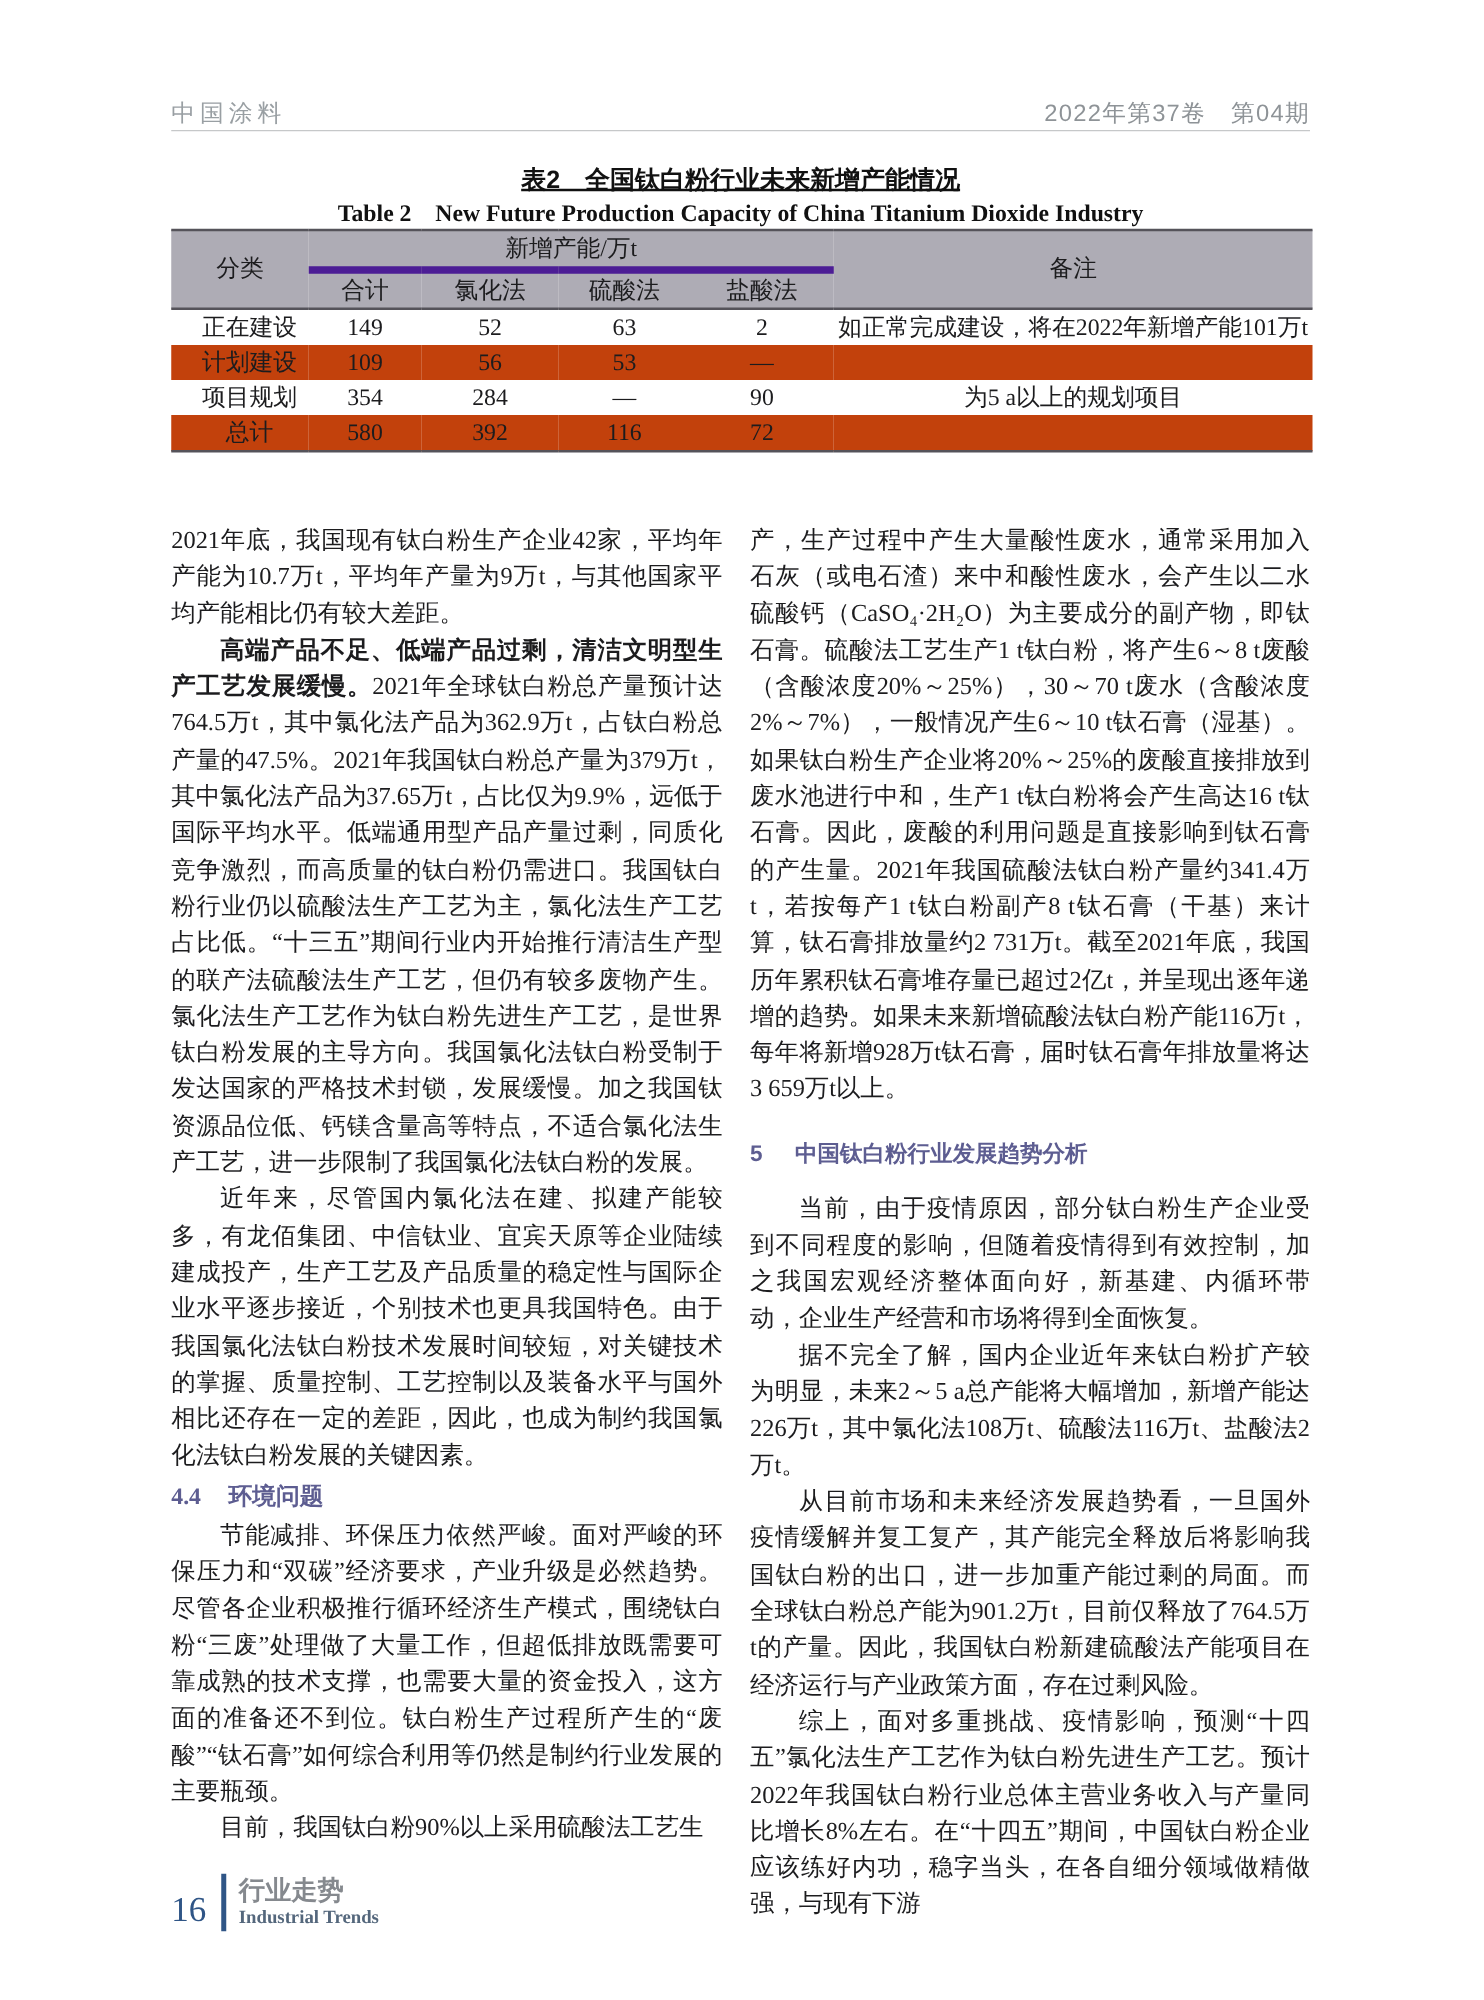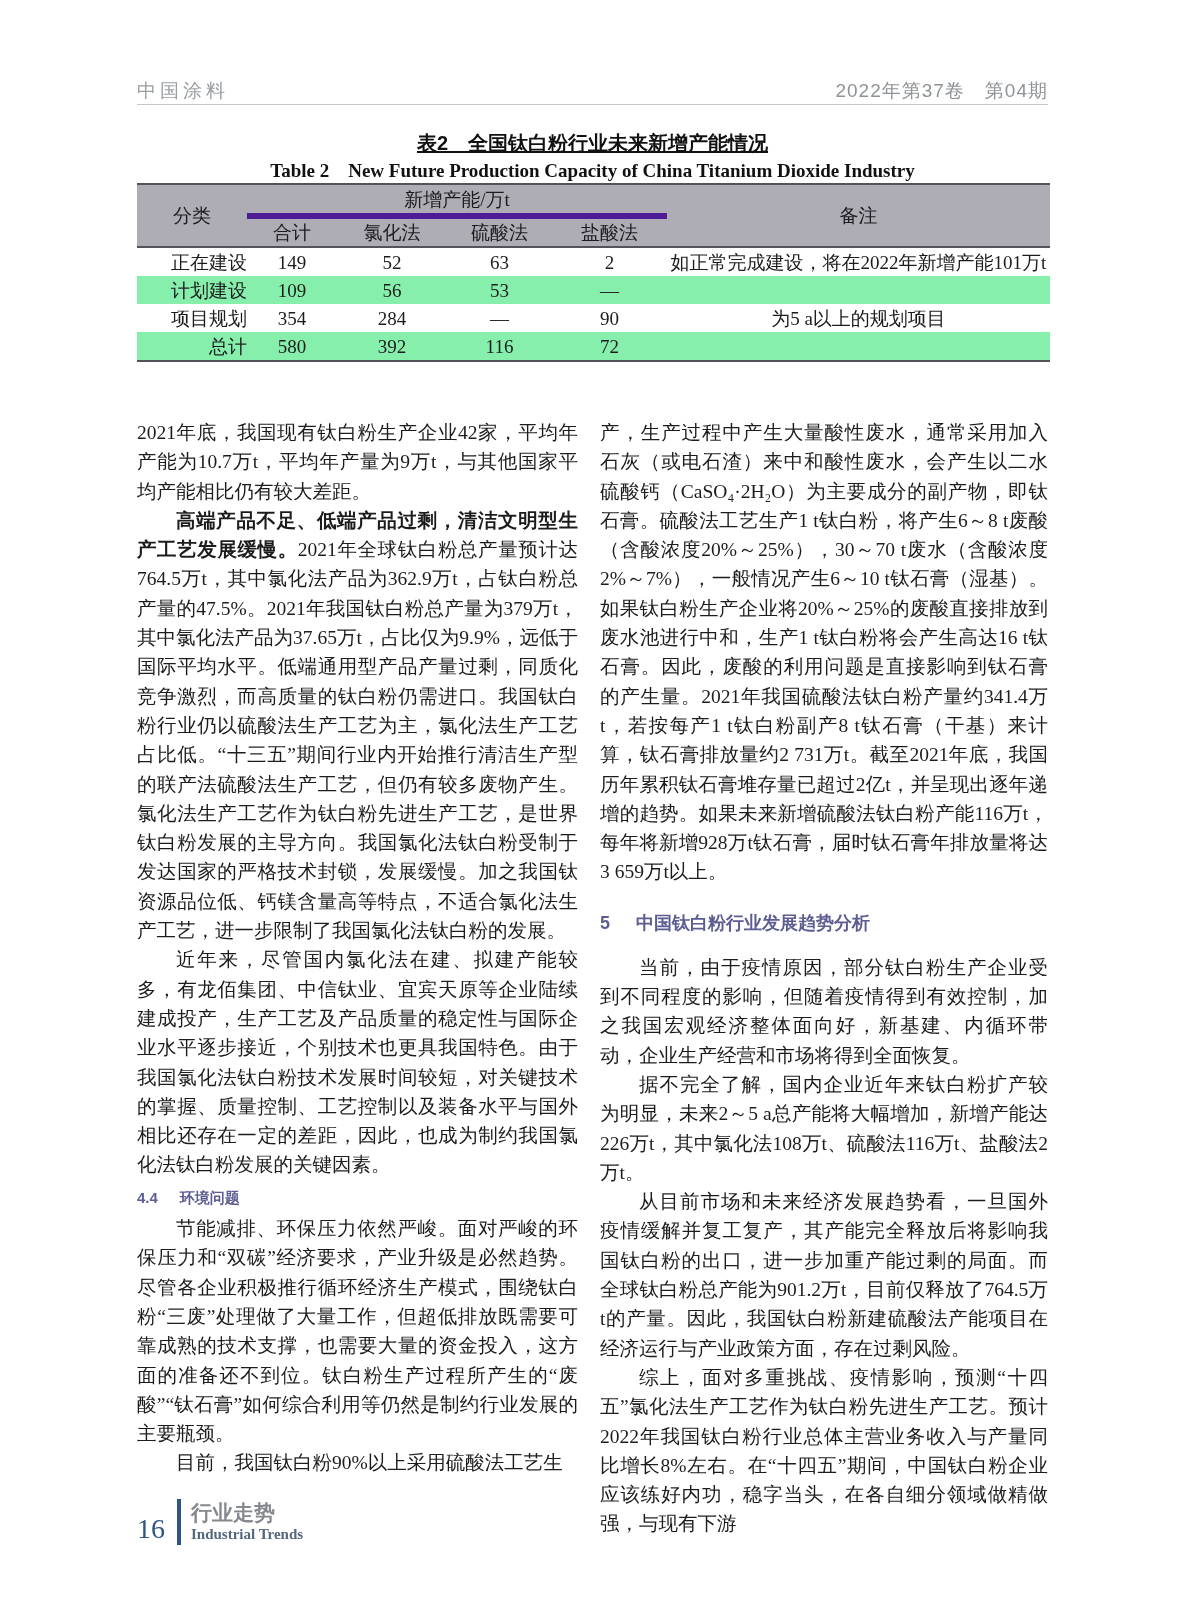--- a/index.html
+++ b/index.html
@@ -27,33 +27,33 @@
              font-size:19px;table-layout:fixed;}
   .cap-table th,.cap-table td{padding:0;font-weight:normal;line-height:27px;}
   .cap-table thead th{background:#aeacb5;}
   .cap-table{border-top:2px solid #55535a;border-bottom:2px solid #55535a;}
   .cap-table thead{border-bottom:2px solid #55535a;}
   .th-category{text-align:center;}
   .th-group{text-align:center;border-bottom:6px solid #4c1d95;height:28px;}
   .th-sub{text-align:center;height:27px;}
   .th-remark{text-align:center;}
   .cap-table tbody td{height:28px;text-align:center;}
-  .cap-table tbody td.cat{text-align:right;padding-left:15px;}
-  .cap-table tbody tr.alt{background:#86efac;}
+  .cap-table tbody td.cat{text-align:center;padding-left:15px;}
+  .cap-table tbody tr.alt{background:#c2410c;}
 
   
   .col{position:absolute;top:418px;font-size:19.5px;line-height:29.3px;
        text-align:justify;color:#1c1c1e;}
   .col-left{left:137px;width:441px;}
   .col-right{left:600px;width:448px;}
   .col p{margin:0;}
   .col p.indent{text-indent:2em;}
 
-  .h44{margin:3px 0 2px 0;color:#5d5d91;font-weight:bold;font-size:15px;
-       font-family:Liberation Sans, sans-serif;text-align:left;}
+  .h44{margin:3px 0 2px 0;color:#5d5d91;font-weight:bold;font-size:19px;
+       font-family:Liberation Serif, serif;text-align:left;}
   .h44 .num{margin-right:22px;}
   .h5{margin:19px 0 13px 0;color:#5d5d91;font-weight:bold;font-size:18px;
       font-family:"Liberation Sans","DejaVu Sans",sans-serif;text-align:left;line-height:34px;}
   .h5 .num{margin-right:26px;}
 
   
   .footer{position:absolute;left:137px;top:1499px;display:flex;align-items:center;}
   .footer .page-num{font-size:28px;color:#2f5586;font-family:"Liberation Serif","DejaVu Serif",serif;
                     align-self:flex-end;}
   .footer .bar{width:4px;height:46px;background:#2f5586;margin:0 10px 0 12px;}

